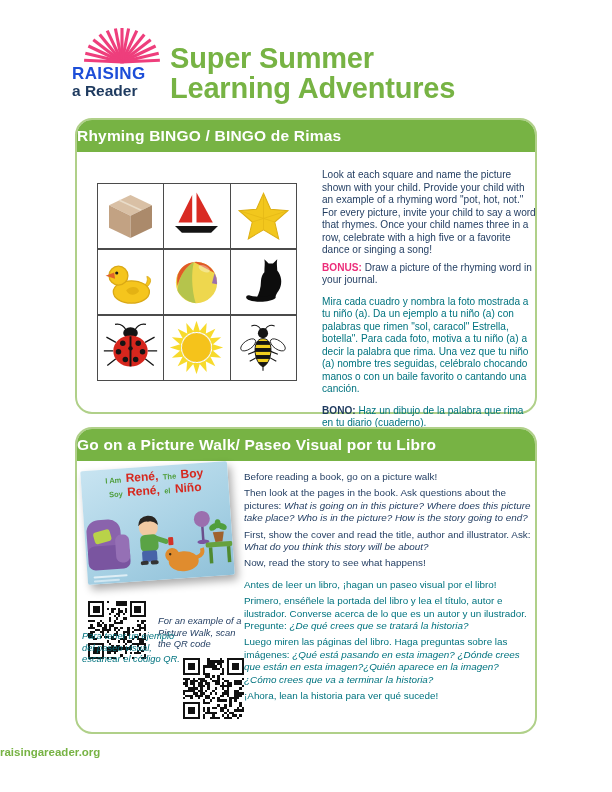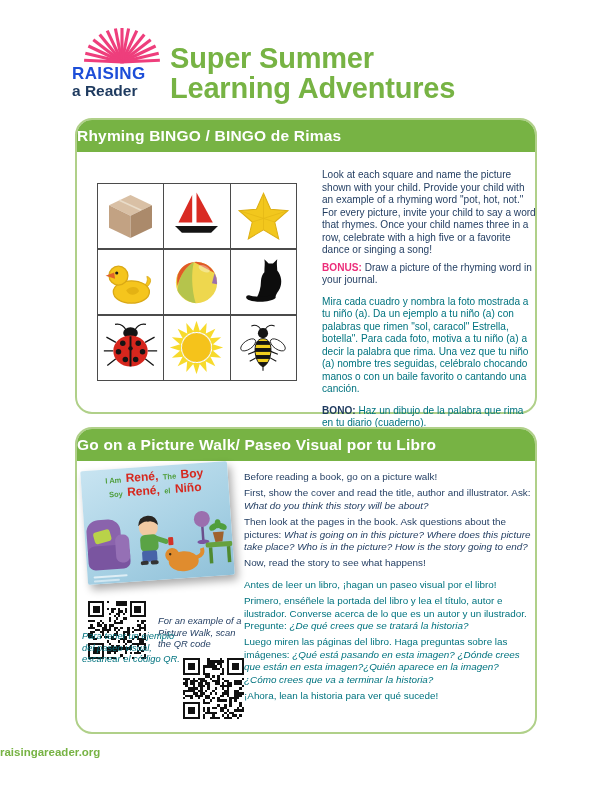--- a/index.html
+++ b/index.html
@@ -282,22 +282,22 @@
       <rect x="123" y="51" width="3.5" height="16" fill="#4f8a30"></rect>
       <rect x="141" y="51" width="3.5" height="16" fill="#4f8a30"></rect>
 
       <rect x="6" y="72" width="34" height="2" rx="1" fill="#ffffff" opacity=".65"></rect>
       <rect x="6" y="76" width="26" height="2" rx="1" fill="#ffffff" opacity=".5"></rect>
     </svg>
   </div>
 
   <div class="col2">
     <p class="navy"><span>Before reading a book, go on a picture walk!</span><span class="it"></span></p>
+    <p class="navy"><span>Then look at the pages in the book.  Ask questions about the pictures: </span><span class="it">What is going on in this picture? Where does this picture take place? Who is in the picture? How is the story going to end?</span></p>
     <p class="navy"><span>First, show the cover and read the title, author and illustrator.  Ask: </span><span class="it">What do you think this story will be about?</span></p>
-    <p class="navy"><span>Then look at the pages in the book.  Ask questions about the pictures: </span><span class="it">What is going on in this picture? Where does this picture take place? Who is in the picture? How is the story going to end?</span></p>
     <p class="navy"><span>Now, read the story to see what happens!</span><span class="it"></span></p>
     <p class="teal gap-top"><span>Antes de leer un libro, ¡hagan un paseo visual por el libro!</span><span class="it"></span></p>
     <p class="teal"><span>Primero, enséñele la portada del libro y lea el título, autor e ilustrador. Converse acerca de lo que es un autor y un ilustrador. Pregunte: </span><span class="it">¿De qué crees que se tratará la historia?</span></p>
     <p class="teal"><span>Luego miren las páginas del libro. Haga preguntas sobre las imágenes: </span><span class="it">¿Qué está pasando en esta imagen? ¿Dónde crees que están en esta imagen?¿Quién aparece en la imagen? ¿Cómo crees que va a terminar la historia?</span></p>
     <p class="teal"><span>¡Ahora, lean la historia para ver qué sucede!</span><span class="it"></span></p>
   </div>
 
   <div class="qr qr1" id="qr-en">
       <svg viewBox="0 0 25 25" shape-rendering="crispEdges">
         <rect x="8" y="0" width="1" height="1" fill="#111"></rect>

